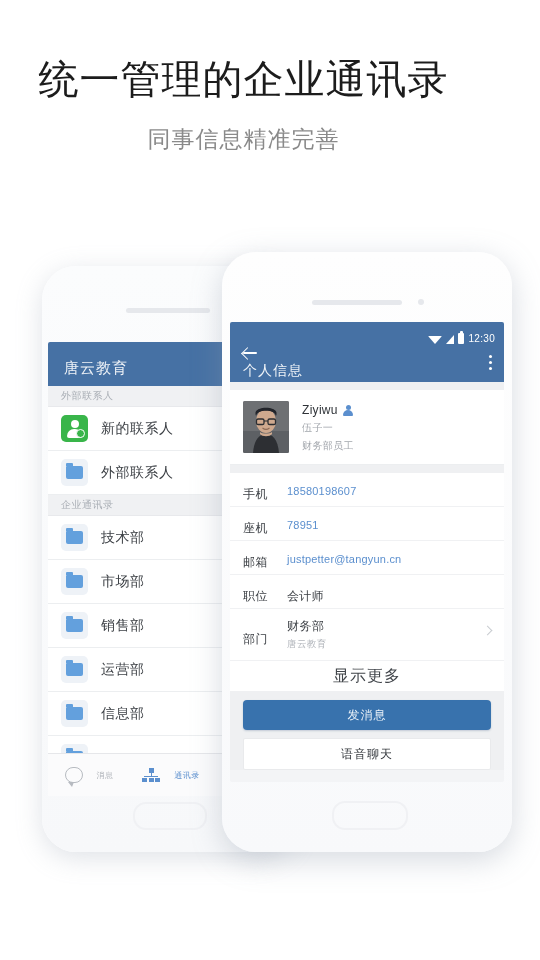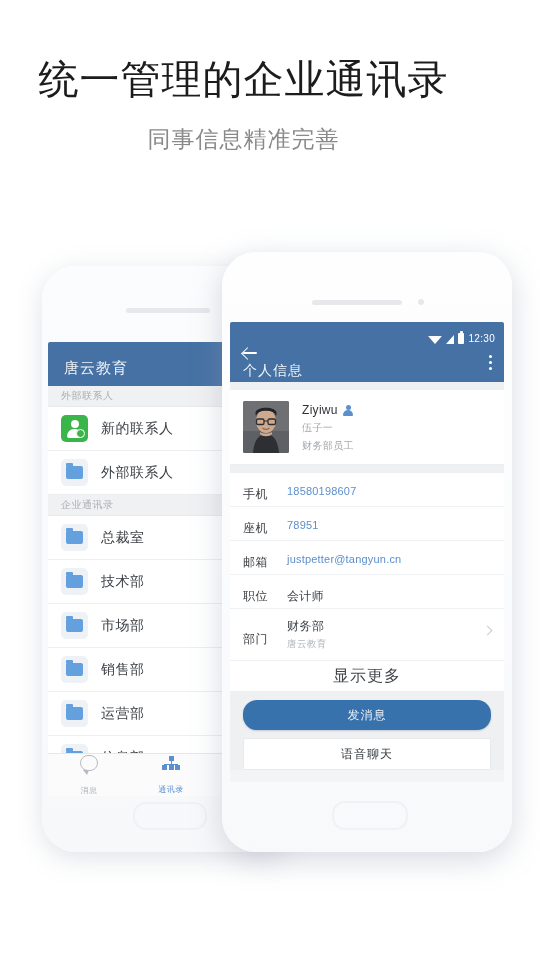--- a/index.html
+++ b/index.html
@@ -69,21 +69,21 @@
 
   .person{position:absolute;left:6px;top:5px;width:15px;height:17px;}
   .person .head{position:absolute;left:3.5px;top:0;width:8px;height:8px;border-radius:50%;background:#fff;}
   .person .body{position:absolute;left:0;top:9px;width:15px;height:9px;border-radius:7px 7px 2px 2px;background:#fff;}
   .person .badge{position:absolute;right:-3px;bottom:-1px;width:7px;height:7px;border-radius:50%;background:#39b54a;border:1.5px solid #fff;}
 
   .l-tabbar{
     position:absolute;left:0;bottom:0;width:246px;height:42px;background:#fbfbfc;
     border-top:1px solid #e6e7ea;display:flex;
   }
-  .l-tab{flex:1;display:flex;flex-direction:column;align-items:center;justify-content:center;gap:14px;}
+  .l-tab{flex:1;display:flex;flex-direction:row;align-items:center;justify-content:center;gap:14px;}
   .l-tab .tlabel{font-size:8px;color:#b0b4ba;letter-spacing:.5px;}
   .l-tab.active .tlabel{color:#5b8fce;}
 
   .ic-bubble{width:16px;height:14px;border:1.6px solid #b7bbc1;border-radius:8px;position:relative;}
   .ic-bubble:after{content:"";position:absolute;left:2px;bottom:-5px;width:0;height:0;
     border-left:4px solid transparent;border-right:2px solid transparent;border-top:5px solid #b7bbc1;}
 
   .ic-org{width:18px;height:14px;position:relative;}
   .ic-org i{position:absolute;background:#5b8fce;display:block;}
   .ic-org .top{left:6.5px;top:0;width:5px;height:5px;}
@@ -138,21 +138,21 @@
   .f-valwrap{padding:9px 0 9px 0;}
   .f-main{font-size:12px;color:#3b3f44;letter-spacing:.5px;}
   .f-sub{font-size:9.5px;color:#b2b6bc;margin-top:3px;letter-spacing:.4px;}
   .chev{position:absolute;right:13px;top:18px;width:6px;height:6px;border-top:1.3px solid #c9ccd1;border-right:1.3px solid #c9ccd1;transform:rotate(45deg);}
 
   .r-showmore{background:#fff;height:30px;display:flex;align-items:center;justify-content:center;
     font-size:16px;color:#42464b;letter-spacing:1px;}
 
   .r-actions{padding:9px 13px 0 13px;background:#eff0f2;}
   .btn-primary{
-    height:30px;background:#3872ad;border-radius:14px;display:flex;align-items:center;justify-content:center;
+    height:30px;background:#3872ad;border-radius:4px;display:flex;align-items:center;justify-content:center;
     color:#eaf1f8;font-size:12px;letter-spacing:1px;box-shadow:0 1px 2px rgba(60,90,130,.25);
   }
   .btn-secondary{
     height:30px;background:#fff;border:1px solid #e9eaec;border-radius:2px;margin-top:8px;
     display:flex;align-items:center;justify-content:center;color:#34383d;font-size:12px;letter-spacing:1px;
   }
 </style>
 </head>
 <body>
 
@@ -190,26 +190,20 @@
 
         <div class="l-row">
           <span class="l-icon folderbg">
               <span class="folder"></span>
             </span>
           <span class="l-label">外部联系人</span>
         </div>
 
         <div class="l-section">企业通讯录</div>
 
-        <div class="l-row">
-          <span class="l-icon folderbg">
-              <span class="folder"></span>
-            </span>
-          <span class="l-label">总裁室</span>
-        </div>
         <div class="l-row">
           <span class="l-icon folderbg">
               <span class="folder"></span>
             </span>
           <span class="l-label">技术部</span>
         </div>
         <div class="l-row">
           <span class="l-icon folderbg">
               <span class="folder"></span>
             </span>

